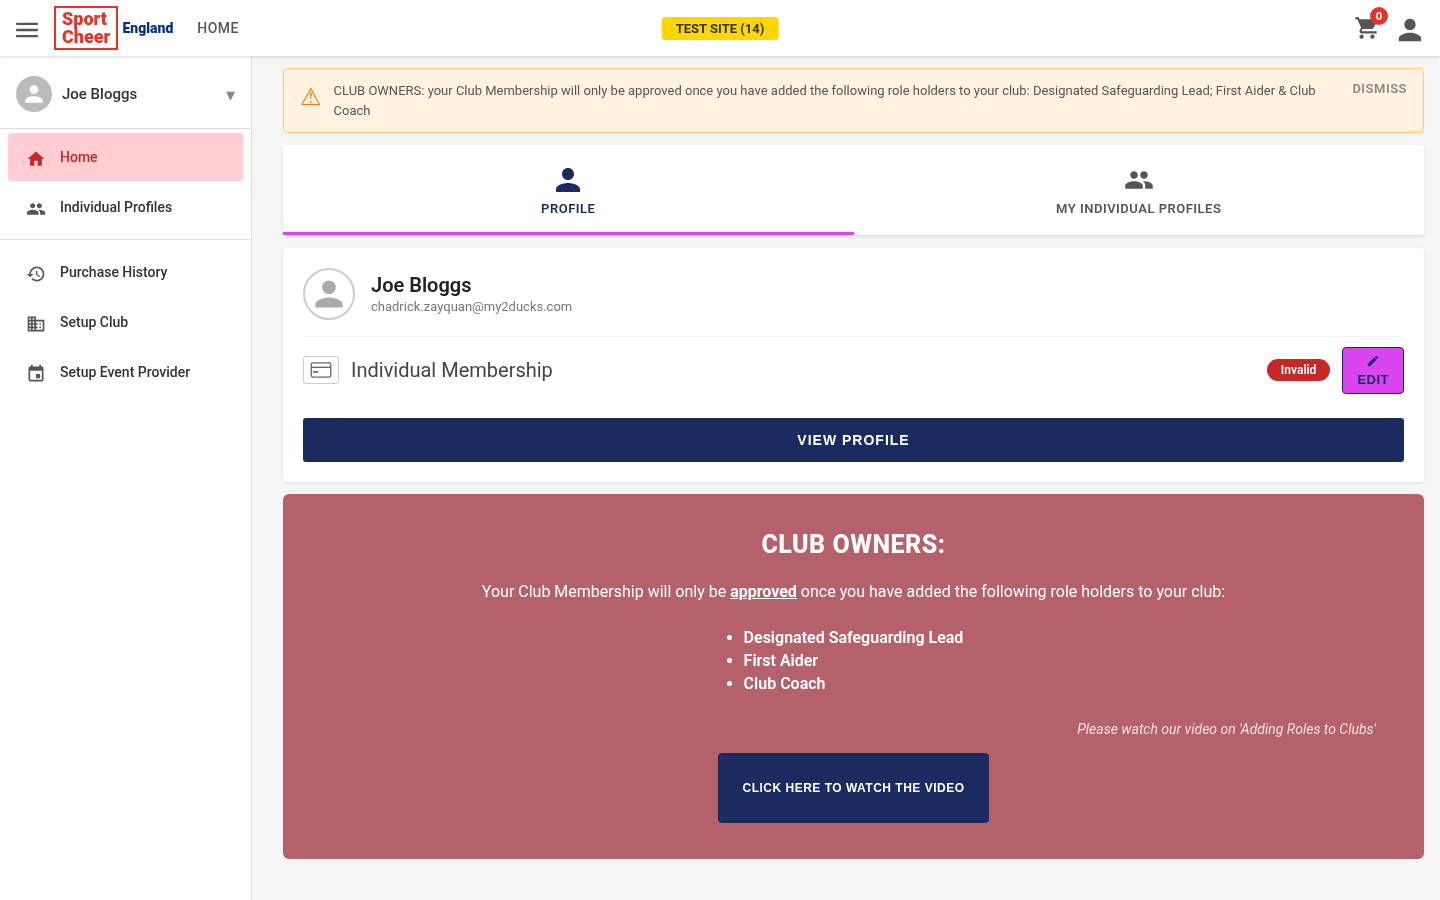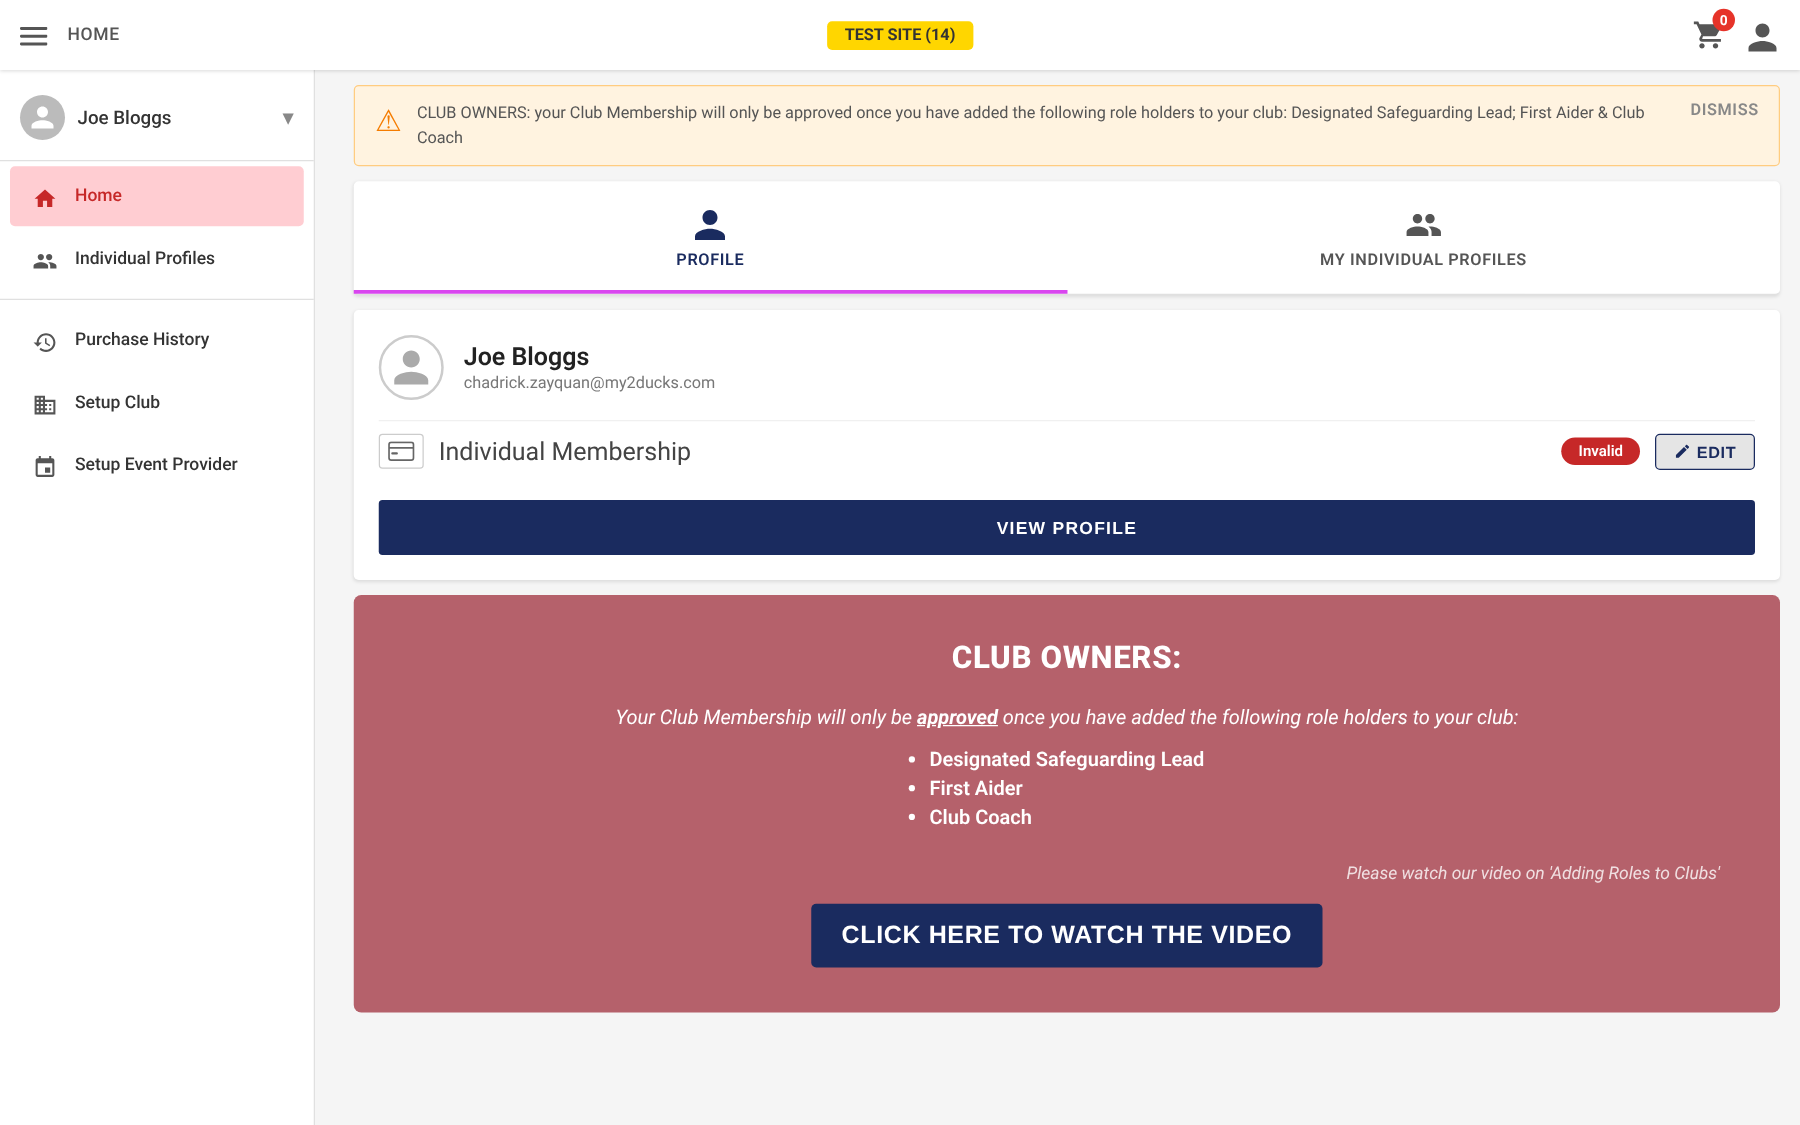--- a/index.html
+++ b/index.html
@@ -254,27 +254,28 @@
       font-weight: 600;
       padding: 4px 14px;
       border-radius: 20px;
     }
     .membership-edit-btn {
       display: flex;
       align-items: center;
       gap: 4px;
       border: 1px solid #1a2b5f;
       color: #1a2b5f;
-      background: #e5e5e5;
+      background: #d946ef;
       padding: 6px 14px;
       border-radius: 4px;
       font-size: 13px;
       font-weight: 600;
       cursor: pointer;
       letter-spacing: 0.5px;
+      flex-direction: column;
     }
     .view-profile-btn {
       width: 100%;
       background: #1a2b5f;
       color: white;
       border: none;
       padding: 14px;
       font-size: 14px;
       font-weight: 700;
       letter-spacing: 1px;
@@ -294,22 +295,21 @@
     }
     .club-owners-title {
       font-size: 25px;
       font-weight: 800;
       letter-spacing: 0.5px;
       margin-bottom: 20px;
     }
     .club-owners-text {
       font-size: 16px;
       line-height: 1.6;
-      margin-bottom: 12px;
-      font-style: italic;
+      margin-bottom: 24px;
     }
     .club-owners-text u { text-decoration: underline; font-weight: 700; }
     .club-owners-list {
       list-style: disc;
       text-align: left;
       display: inline-block;
       margin-bottom: 24px;
     }
     .club-owners-list li {
       font-size: 16px;
@@ -320,42 +320,49 @@
       font-size: 14px;
       color: rgba(255,255,255,0.8);
       margin-bottom: 16px;
       font-style: italic;
       text-align: right;
     }
     .watch-video-btn {
       background: #1a2b5f;
       color: white;
       border: none;
-      padding: 14px 24px;
-      font-size: 20px;
+      padding: 28px 24px;
+      font-size: 12px;
       font-weight: 700;
       letter-spacing: 0.5px;
       cursor: pointer;
       border-radius: 4px;
     }
 
     
     svg { display: inline-block; vertical-align: middle; }
   </style>
 </head>
 <body>
 
 <header class="topnav">
   <span class="topnav-menu-icon">
     <svg width="22" height="22" viewBox="0 0 24 24" fill="#555">
         <rect y="4" width="24" height="2.5" rx="1"></rect>
         <rect y="10.75" width="24" height="2.5" rx="1"></rect>
         <rect y="17.5" width="24" height="2.5" rx="1"></rect>
       </svg>
   </span>
+  <div class="topnav-logo">
+    <div class="logo-box">
+      <div class="logo-sport">Sport</div>
+      <div class="logo-cheer">Cheer</div>
+    </div>
+    <div class="logo-england" style="margin-left:4px;">England</div>
+  </div>
   <a class="topnav-home-link">HOME</a>
   <div class="topnav-center">
     <span class="test-site-badge">TEST SITE (14)</span>
   </div>
   <div class="topnav-right">
     <div class="cart-icon-wrapper">
       <svg width="26" height="26" viewBox="0 0 24 24" fill="#555">
           <path d="M7 18c-1.1 0-2 .9-2 2s.9 2 2 2 2-.9 2-2-.9-2-2-2zm10 0c-1.1 0-2 .9-2 2s.9 2 2 2 2-.9 2-2-.9-2-2-2zM7.8 13h8.4c.75 0 1.41-.41 1.75-1.03l3.58-6.49A1 1 0 0020.66 4H5.21l-.94-2H1v2h2l3.6 7.59L5.25 14c-.16.28-.25.61-.25.96C5 16.1 5.9 17 7 17h14v-2H7.42c-.13 0-.25-.11-.25-.25l.03-.12.55-1.63z"></path>
         </svg>
       <span class="cart-badge">0</span>

